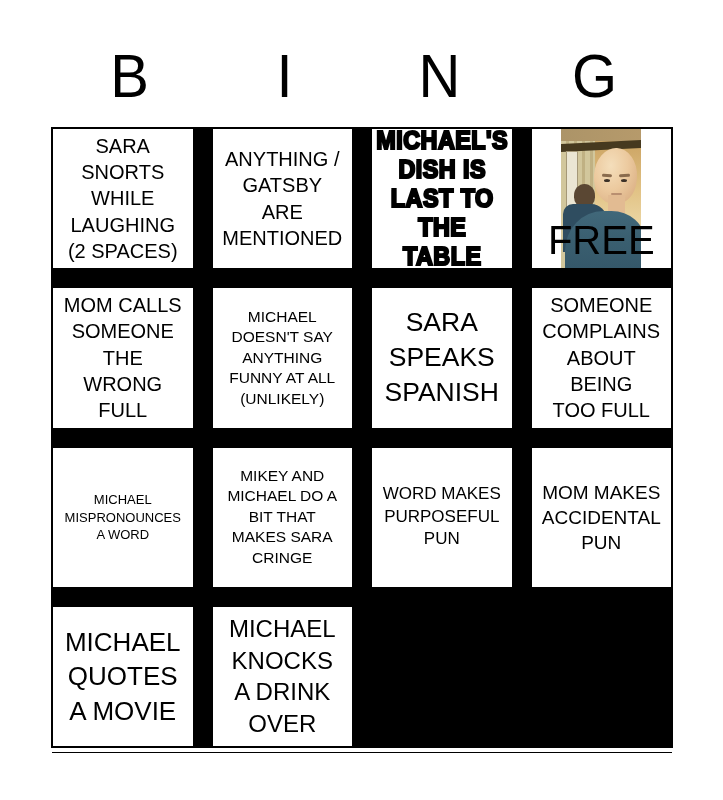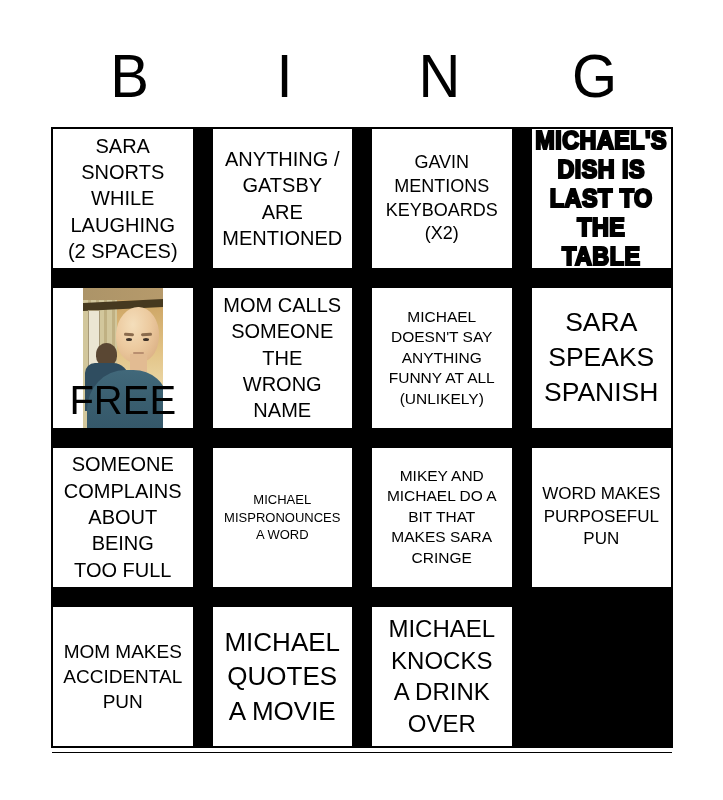--- a/index.html
+++ b/index.html
@@ -90,24 +90,20 @@
 
     <div class="cell fs20">SARA
 SNORTS
 WHILE
 LAUGHING
 (2 SPACES)</div>
     <div class="cell fs20">ANYTHING /
 GATSBY
 ARE
 MENTIONED</div>
-    <div class="cell fs18">GAVIN
-MENTIONS
-KEYBOARDS
-(X2)</div>
     <div class="cell">
       <span class="heavy-text">MICHAEL'S
 DISH IS
 LAST TO
 THE TABLE</span>
     </div>
 
     <div class="cell">
       <div class="photo">
         <div class="ph-wallL"></div>
@@ -125,21 +121,21 @@
         <div class="ph-mouth"></div>
         <div class="ph-neck"></div>
         <div class="ph-shirt"></div>
       </div>
       <div class="free-label">FREE</div>
     </div>
     <div class="cell fs20">MOM CALLS
 SOMEONE
 THE
 WRONG
-NAME</div>
+FULL</div>
     <div class="cell fs16">MICHAEL
 DOESN'T SAY
 ANYTHING
 FUNNY AT ALL
 (UNLIKELY)</div>
     <div class="cell fs27">SARA
 SPEAKS
 SPANISH</div>
 
     <div class="cell fs20">SOMEONE

